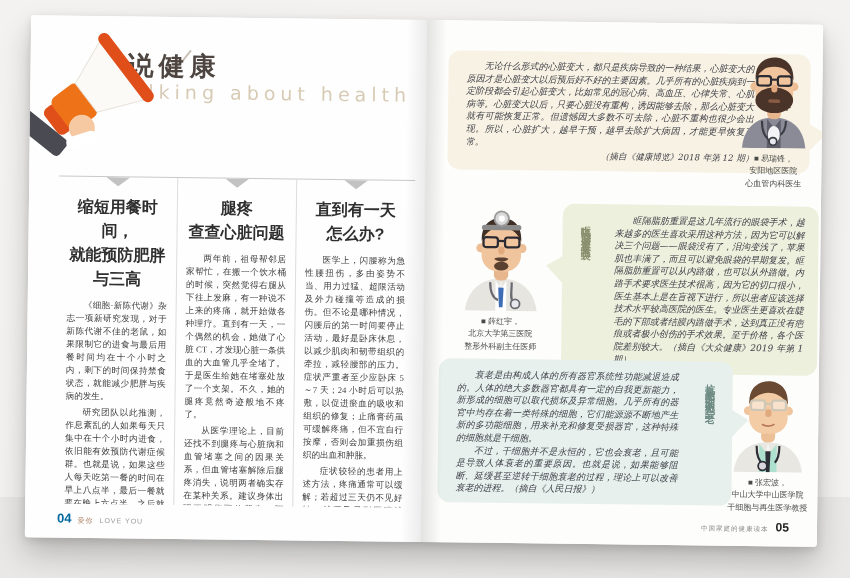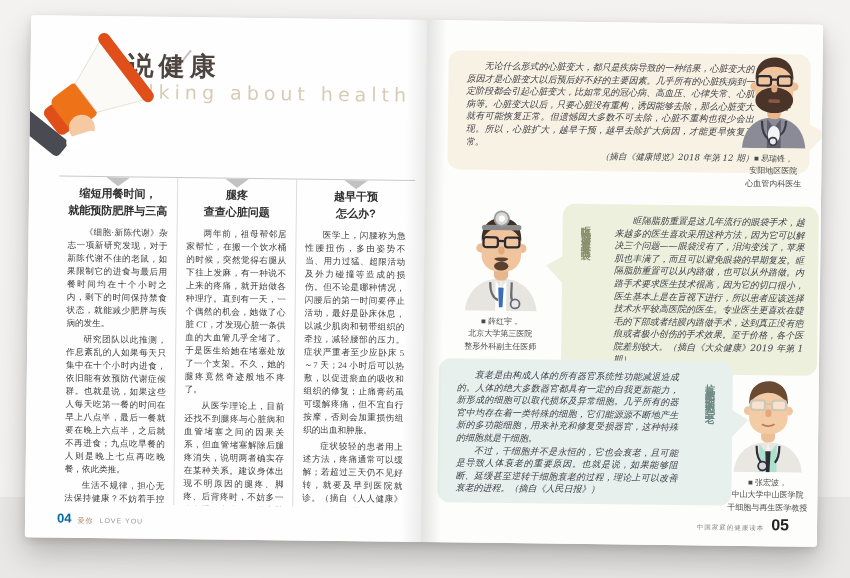--- a/index.html
+++ b/index.html
@@ -43,22 +43,22 @@
     display:flex;border-top:1px solid #c9c9c9;
   }
   .col{flex:1 1 0;position:relative;padding:4px 9px 0 9px;overflow:hidden;}
   .col + .col{border-left:1px solid #dddddd;}
   .col-marker{
     position:absolute;top:0;left:50%;transform:translateX(-50%);
     width:0;height:0;border-left:12px solid transparent;border-right:12px solid transparent;
     border-top:9px solid #c2c2c2;
   }
   .col h2{
-    margin:4px 0 8px 0;text-align:center;
-    font-size:11px;line-height:1.5;color:#2f2f2f;font-weight:bold;
+    margin:14px 0 8px 0;text-align:center;
+    font-size:16px;line-height:1.5;color:#2f2f2f;font-weight:bold;
   }
   .col p{
     margin:0 0 3px 0;text-indent:2em;text-align:justify;
     font-size:8.6px;line-height:13px;color:#3b3b3b;
     font-family:"Liberation Serif","DejaVu Serif",serif;
   }
   .footer-left{position:absolute;left:32px;bottom:12px;display:flex;align-items:baseline;gap:6px;}
   .footer-left .pageno{font-size:13px;font-weight:bold;color:#0369a1;}
   .footer-left .tag{font-size:7px;letter-spacing:1px;color:#b08468;}
   .footer-left .tag-en{font-size:7px;letter-spacing:1px;color:#9a9a9a;}
@@ -90,21 +90,21 @@
   .tail-right-3{right:-16px;top:48px;border-top:10px solid transparent;border-bottom:18px solid transparent;border-left:17px solid #e7f0ec;}
   
   .doctor{position:absolute;text-align:center;z-index:3;}
   .doctor svg{display:block;margin:0 auto;}
   .doctor .caption{margin-top:5px;font-size:8px;line-height:1.55;color:#4a4a4a;}
   .doctor-1{left:302px;top:28px;width:92px;}
   .doctor-2{left:22px;top:186px;width:110px;}
   .doctor-3{left:298px;top:350px;width:96px;}
   .footer-right{position:absolute;right:28px;bottom:12px;display:flex;align-items:baseline;gap:7px;}
   .footer-right .tag{font-size:6.5px;letter-spacing:1px;color:#8a8a8a;}
-  .footer-right .pageno{font-size:16px;font-weight:bold;color:#222;}
+  .footer-right .pageno{font-size:12px;font-weight:bold;color:#222;}
 </style>
 </head>
 <body>
 
 <div class="spread">
 
   <div class="page page-left">
 
     <svg class="megaphone" width="150" height="132" viewBox="0 0 150 132">
       <rect x="-12" y="92" width="58" height="20" rx="5" fill="#4a4a52" transform="rotate(38 10 104)"></rect>
@@ -143,21 +143,21 @@
           <span>查查心脏问题</span>
         </h2>
         <p>两年前，祖母帮邻居家帮忙，在搬一个饮水桶的时候，突然觉得右腿从下往上发麻，有一种说不上来的疼痛，就开始做各种理疗。直到有一天，一个偶然的机会，她做了心脏 CT，才发现心脏一条供血的大血管几乎全堵了。于是医生给她在堵塞处放了一个支架。不久，她的腿疼竟然奇迹般地不疼了。</p>
         <p>从医学理论上，目前还找不到腿疼与心脏病和血管堵塞之间的因果关系，但血管堵塞解除后腿疼消失，说明两者确实存在某种关系。建议身体出现不明原因的腿疼、脚疼、后背疼时，不妨多一个心眼，考虑是不是心脏问题导致的，最好到医院做个心电图或 CT 检查。（摘自《每周报》）</p>
 
       </div>
 
       <div class="col">
         <span class="col-marker"></span>
         <h2>
-          <span>越早干预</span><br>
+          <span>直到有一天</span><br>
           <span>怎么办?</span>
         </h2>
         <p>医学上，闪腰称为急性腰扭伤，多由姿势不当、用力过猛、超限活动及外力碰撞等造成的损伤。但不论是哪种情况，闪腰后的第一时间要停止活动，最好是卧床休息，以减少肌肉和韧带组织的牵拉，减轻腰部的压力。症状严重者至少应卧床 5～7 天；24 小时后可以热敷，以促进瘀血的吸收和组织的修复；止痛膏药虽可缓解疼痛，但不宜自行按摩，否则会加重损伤组织的出血和肿胀。</p>
         <p>症状较轻的患者用上述方法，疼痛通常可以缓解；若超过三天仍不见好转，就要及早到医院就诊。（摘自《人人健康》2018 年第 12 期）</p>
 
       </div>
 
     </div>
 
     <div class="footer-left">

